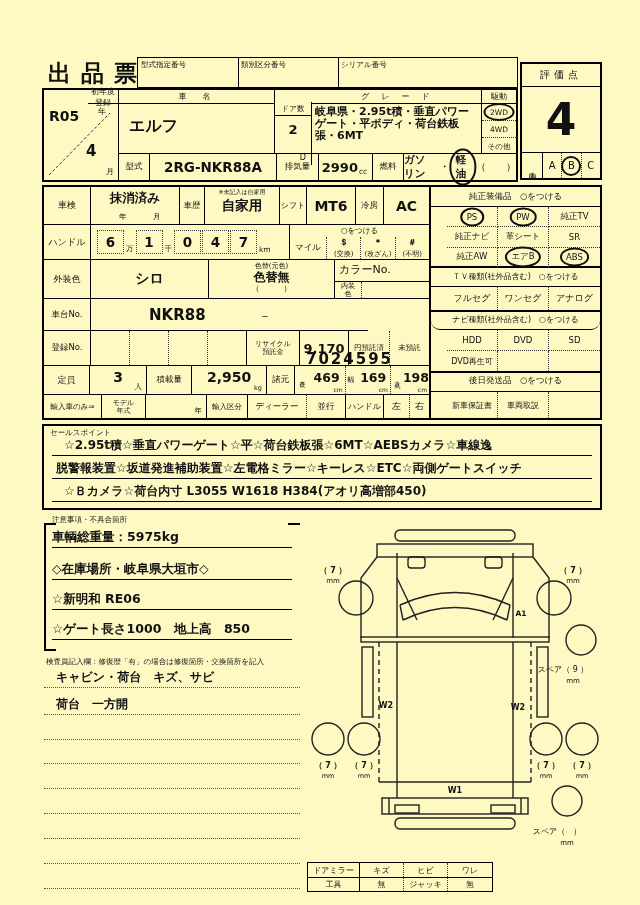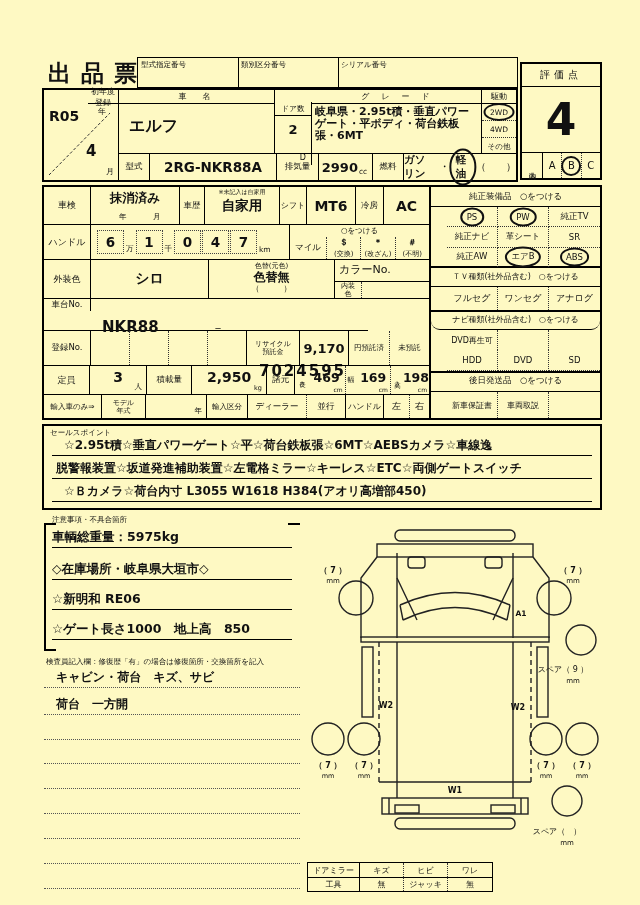--- a/index.html
+++ b/index.html
@@ -178,21 +178,21 @@
       <div style="flex:1;display:flex;flex-direction:column;">
         <div style="height:19px;border-bottom:1px solid #000;font-size:11px;padding:2px 0 0 4px;">カラーNo.</div>
         <div style="flex:1;display:flex;">
           <div class="ctr pre" style="width:26px;font-size:7px;line-height:8px;border-right:1px dotted #333;">内装
 色</div>
           <div style="flex:1;"></div>
         </div>
       </div>
     </div>
 
-    <div class="abs" style="left:0;top:112px;width:324px;height:32px;border-bottom:1.5px solid #000;display:flex;flex-direction:column;">
+    <div class="abs" style="left:0;top:112px;width:324px;height:32px;border-bottom:1.5px solid #000;display:flex;">
       <div class="ctr" style="width:46px;font-size:8.5px;border-right:1.5px solid #000;">車台No.</div>
       <div style="flex:1;position:relative;">
         <span class="abs b" style="left:58px;top:7px;font-size:15px;">NKR88</span>
         <span class="abs" style="left:168px;top:9px;font-size:12px;">－</span>
         <span class="abs b" style="left:215px;top:7px;font-size:15px;letter-spacing:2px;margin-top:44px;">7024595</span>
       </div>
     </div>
 
     <div class="abs" style="left:0;top:144px;width:385px;height:35px;border-bottom:1.5px solid #000;display:flex;">
       <div class="ctr" style="width:46px;font-size:8.5px;border-right:1.5px solid #000;">登録No.</div>
@@ -289,29 +289,29 @@
       <div style="position:absolute;left:0;right:0;top:79px;height:44px;border-bottom:2px solid #000;">
         <div class="ctr" style="height:20px;border-bottom:1px solid #000;font-size:8px;">ＴＶ種類(社外品含む)　○をつける</div>
         <div class="grid3" style="height:23px;">
           <div class="ctr" style="font-size:9px;border-right:1px dotted #333;">フルセグ</div>
           <div class="ctr" style="font-size:9px;border-right:1px dotted #333;">ワンセグ</div>
           <div class="ctr" style="font-size:9px;">アナログ</div>
         </div>
       </div>
       <div style="position:absolute;left:0;right:0;top:123px;height:61px;border-bottom:2px solid #000;">
         <div class="ctr" style="height:19px;border-bottom:1px solid #000000;font-size:8px;border-radius:9px;">ナビ種類(社外品含む)　○をつける</div>
+        <div class="grid3" style="height:21px;">
+          <div class="ctr" style="font-size:8.5px;border-right:1px dotted #333;border-bottom:1px dotted #333;">HDD</div>
+          <div class="ctr" style="font-size:8.5px;border-right:1px dotted #333;border-bottom:1px dotted #333;">DVD</div>
+          <div class="ctr" style="font-size:8.5px;border-bottom:1px dotted #333;">SD</div>
+        </div>
         <div class="grid3" style="height:20px;">
           <div class="ctr" style="font-size:8px;border-right:1px dotted #333;">DVD再生可</div>
           <div style="border-right:1px dotted #333;"></div>
           <div></div>
-        </div>
-        <div class="grid3" style="height:21px;">
-          <div class="ctr" style="font-size:8.5px;border-right:1px dotted #333;border-bottom:1px dotted #333;">HDD</div>
-          <div class="ctr" style="font-size:8.5px;border-right:1px dotted #333;border-bottom:1px dotted #333;">DVD</div>
-          <div class="ctr" style="font-size:8.5px;border-bottom:1px dotted #333;">SD</div>
         </div>
       </div>
       <div style="position:absolute;left:0;right:0;top:184px;height:47px;">
         <div class="ctr" style="height:20px;border-bottom:1px solid #000;font-size:8.5px;">後日発送品　○をつける</div>
         <div class="grid3" style="height:26px;">
           <div class="ctr" style="font-size:8px;border-right:1px dotted #333;">新車保証書</div>
           <div class="ctr" style="font-size:8px;border-right:1px dotted #333;">車両取説</div>
           <div></div>
         </div>
       </div>

